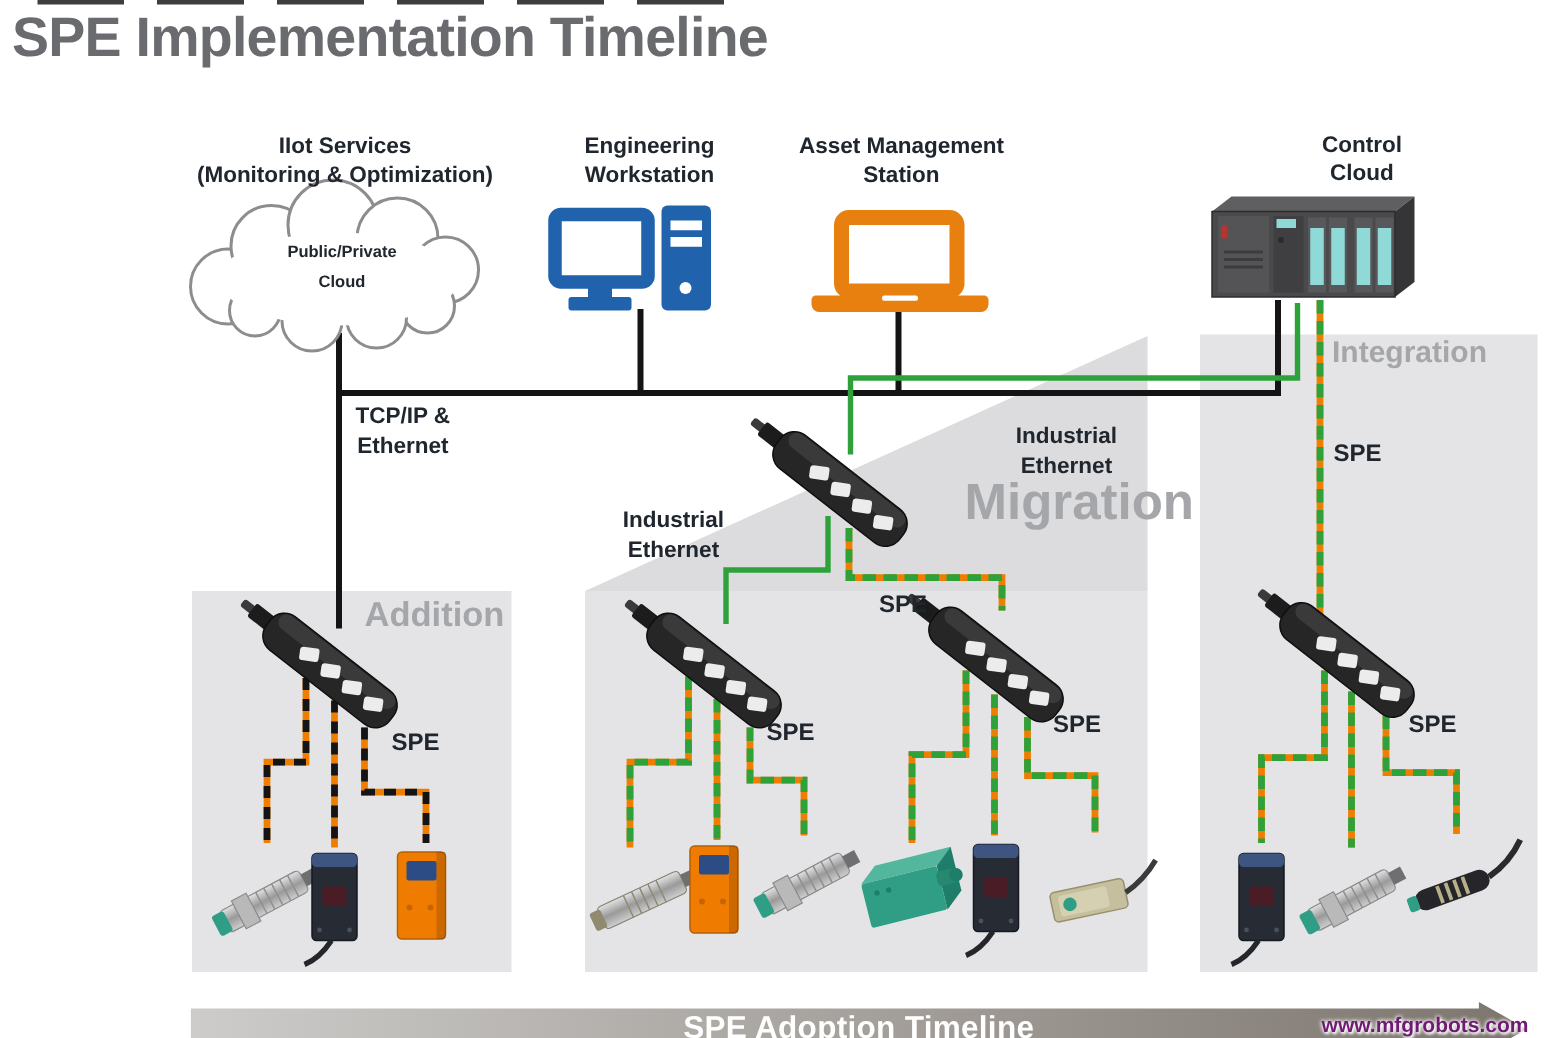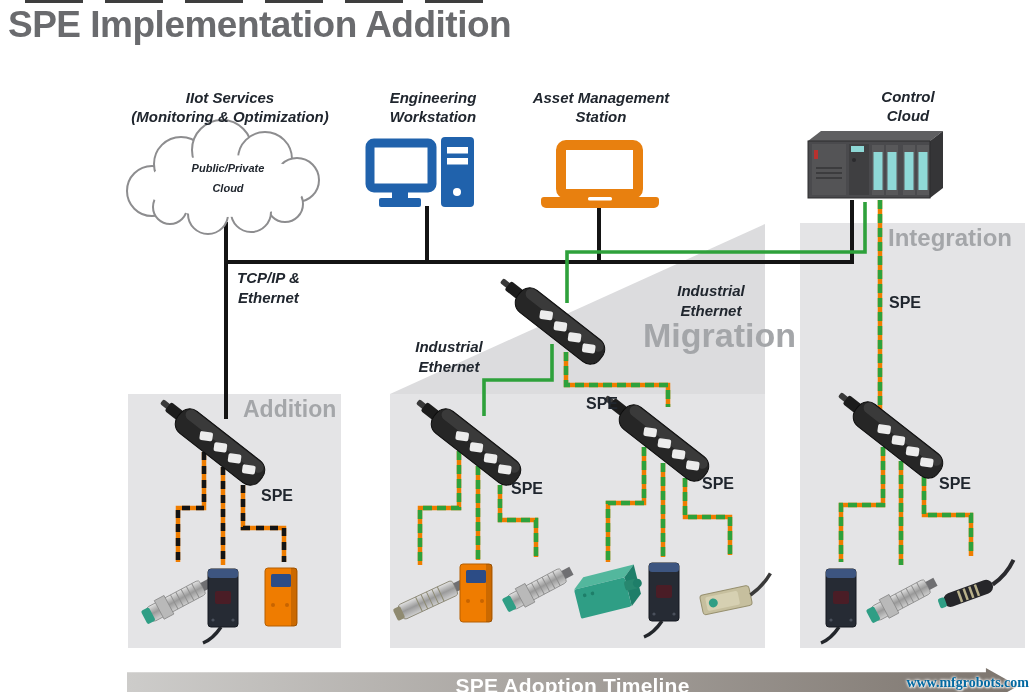--- a/index.html
+++ b/index.html
@@ -35,53 +35,53 @@
   .fill-blue{fill:var(--c-workstation-blue,#2062ac);}
   .stroke-blue{stroke:var(--c-workstation-blue,#2062ac);}
   .fill-laptop{fill:var(--c-laptop-orange,#e8800f);}
   .stroke-laptop{stroke:var(--c-laptop-orange,#e8800f);}
   .tri{fill:var(--c-panel-triangle-gray,#dcdcde);}
   
   .lbl{
     color:var(--c-text-dark,#20262e);font-weight:bold;text-align:center;
     white-space:nowrap;transform:translateX(-50%);font-size:15px;line-height:19px;
   }
-  .lbl span{display:block;font-style:italic;}
+  .lbl span{display:block;}
   .lbl.left-align{text-align:center;transform:none;}
   .cloud-text{font-size:11px;line-height:20px;}
   .scenario{
     color:var(--c-scenario-label-gray,#a4a6a9);font-weight:bold;white-space:nowrap;
   }
   .scenario.addition{left:243px;top:396px;font-size:23px;}
   .scenario.migration{left:643px;top:316px;font-size:34px;}
-  .scenario.integration{left:888px;top:224px;font-size:24px;}
+  .scenario.integration{left:888px;top:224px;font-size:20px;}
   .spe-lbl{font-size:16px;font-weight:bold;color:var(--c-text-dark,#20262e);white-space:nowrap;}
   
   .timeline{
     left:127px;top:668px;width:891px;height:36px;
     background:linear-gradient(90deg,var(--c-timeline-light,#cdccca),var(--c-timeline-dark,#7d756e));
     clip-path:polygon(0 12%,96.4% 12%,96.4% 0,100% 50%,96.4% 100%,96.4% 88%,0 88%);
     display:flex;align-items:center;justify-content:center;
   }
   .timeline .tl-text{
     color:var(--c-timeline-text,#fff);font-size:21px;font-weight:bold;letter-spacing:.2px;
   }
   .watermark{
-    right:2px;bottom:1px;font-family:Liberation Serif, serif;font-weight:bold;
-    font-size:14px;color:#0369a1;text-shadow:0 0 3px #fff,0 0 3px #fff,1px 1px 2px #fff;
+    right:12px;bottom:1px;font-family:Liberation Sans, sans-serif;font-weight:bold;
+    font-size:14px;color:#701a75;text-shadow:0 0 3px #fff,0 0 3px #fff,1px 1px 2px #fff;
   }
 </style>
 </head>
 <body>
 
 <div class="stage">
 
   <div class="abs artifact"></div>
 
-  <div class="abs page-title">SPE Implementation Addition</div>
+  <div class="abs page-title">SPE Implementation Timeline</div>
 
   <div class="abs panel addition"></div>
   <div class="abs panel migration"></div>
   <div class="abs panel integration"></div>
 
   <svg class="abs overlay" width="1031" height="692" viewBox="0 0 1031 692">
     <defs>
       <linearGradient id="gradMetal" x1="0" y1="0" x2="0" y2="1">
         <stop offset="0" stop-color="#e2e2e2"></stop>
           <stop offset=".5" stop-color="#9a9a9a"></stop>

